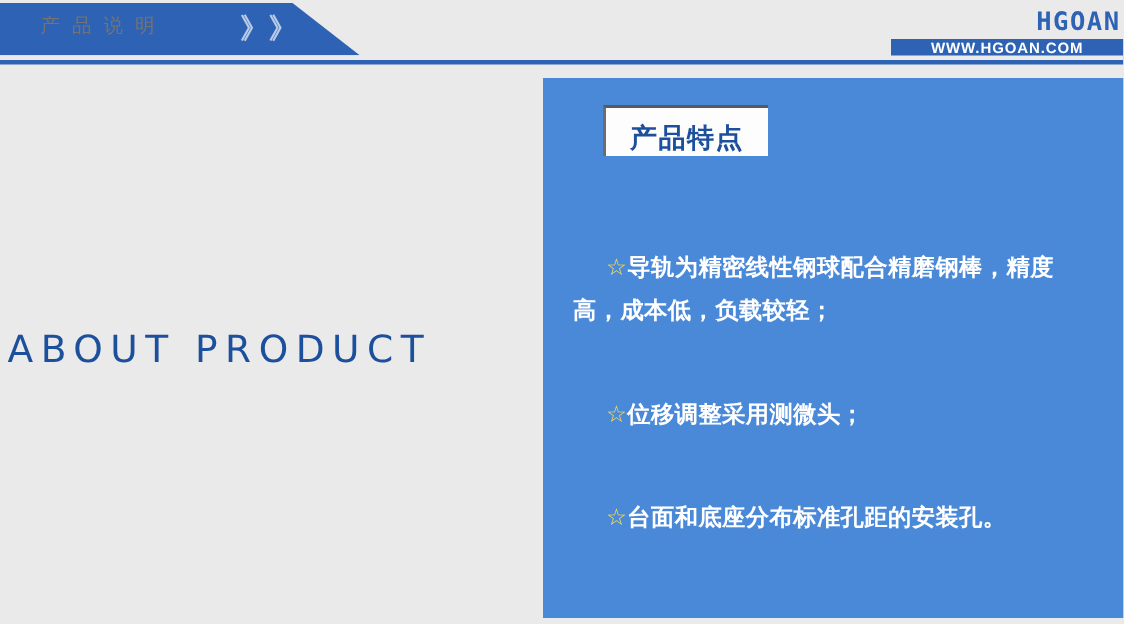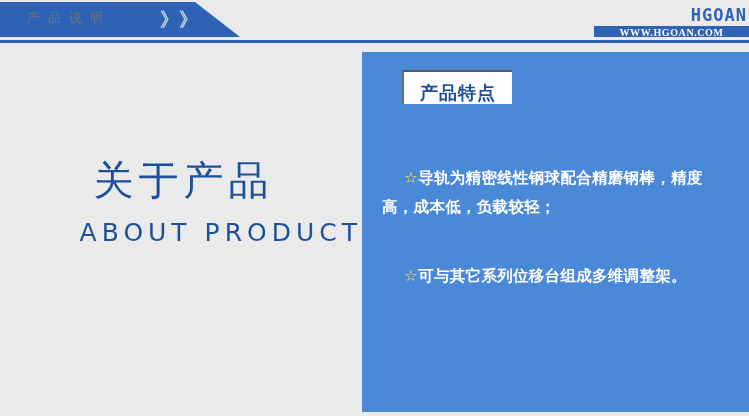--- a/index.html
+++ b/index.html
@@ -114,21 +114,21 @@
     background: #2e62b4;
     display: flex;
     align-items: center;
     justify-content: center;
   }
   .logo-url-text {
     font-size: 10px;
     font-weight: bold;
     color: #ffffff;
     letter-spacing: 0.6px;
-    font-family: Liberation Serif, serif;
+    font-family: Liberation Sans, sans-serif;
     line-height: 14px;
   }
 
   
   .left-block {
     position: absolute;
     left: 0;
     top: 45px;
     width: 362px;
     height: 371px;
@@ -145,21 +145,21 @@
     letter-spacing: 5px;
     text-indent: 5px;
     line-height: 50px;
     font-family: "DejaVu Sans", "Liberation Sans", sans-serif;
   }
   .about-en {
     position: absolute;
     left: 0;
     top: 172px;
     width: 362px;
-    text-align: right;
+    text-align: left;
     font-size: 25px;
     color: #1c4f9c;
     letter-spacing: 5px;
     text-indent: 5px;
     line-height: 32px;
     font-family: "DejaVu Sans", "Liberation Sans", sans-serif;
   }
 
   
   .panel {
@@ -239,31 +239,33 @@
     <div class="logo-url-bar">
       <span class="logo-url-text">WWW.HGOAN.COM</span>
     </div>
   </div>
 
   <div class="header-rule-white"></div>
   <div class="header-rule-blue"></div>
 </div>
 
 <div class="left-block">
-  <div class="about-cn">关于产品</div>
   <div class="about-en">ABOUT  PRODUCT</div>
 </div>
 
 <div class="panel">
   <div class="panel-title-box">
     <span class="panel-title-text">产品特点</span>
   </div>
   <div class="feature-list">
     <div class="feature-item">
       <span class="feature-star">☆</span><span>导轨为精密线性钢球配合精磨钢棒，精度高，成本低，负载较轻；</span>
     </div>
     <div class="feature-item">
-      <span class="feature-star">☆</span><span>可与其它系列位移台组成多维调整架。</span>
+      <span class="feature-star">☆</span><span>位移调整采用测微头；</span>
+    </div>
+    <div class="feature-item">
+      <span class="feature-star">☆</span><span>台面和底座分布标准孔距的安装孔。</span>
     </div>
   </div>
 </div>
 
 <div class="bottom-strip"></div>
 
 </body></html>

